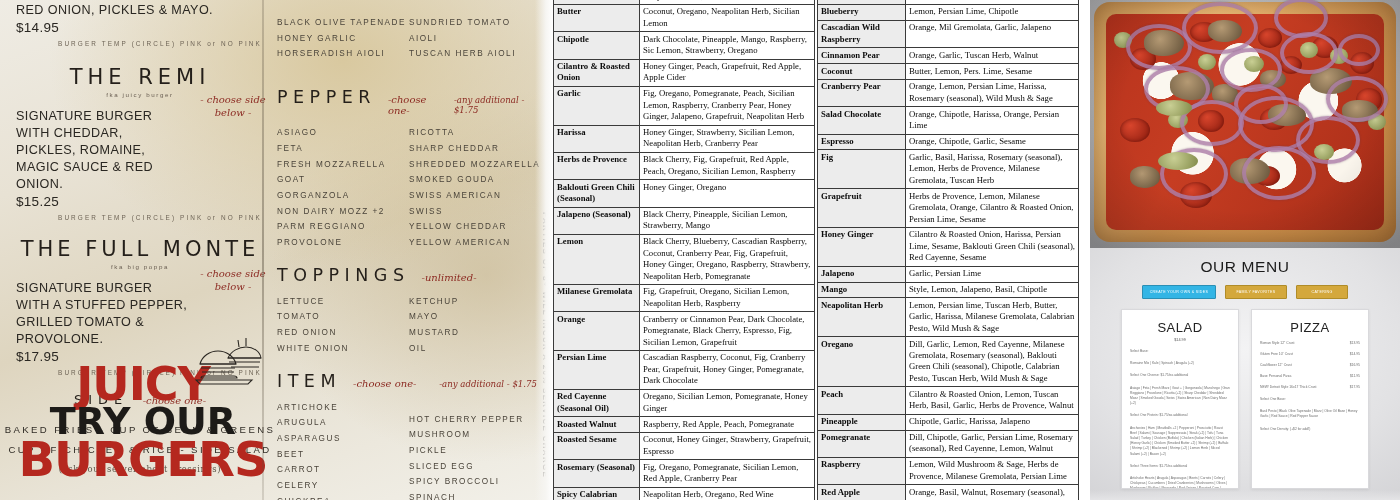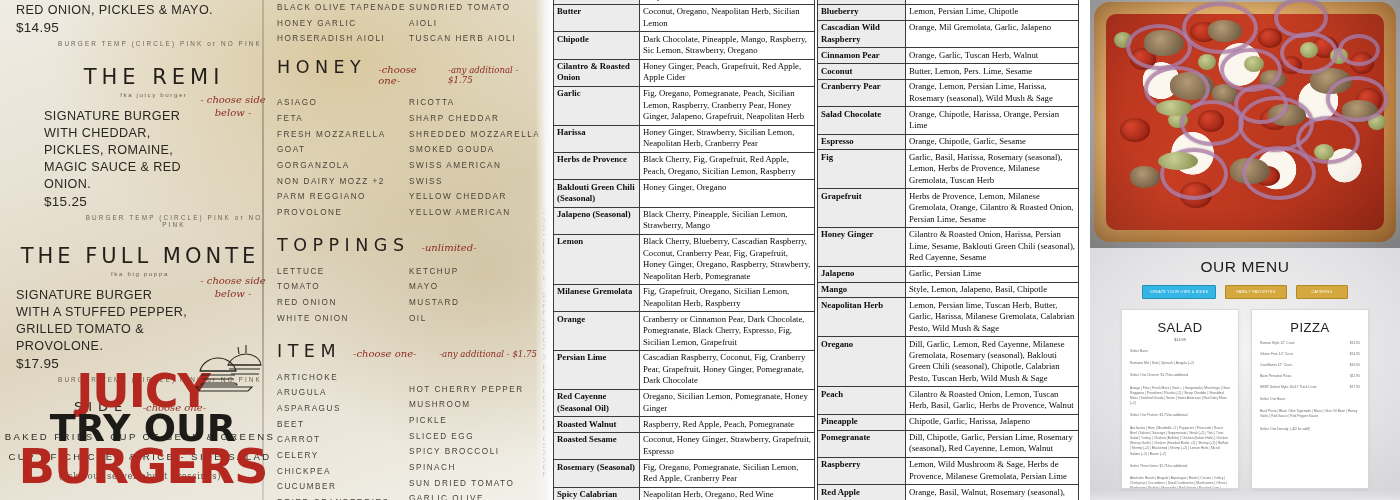--- a/index.html
+++ b/index.html
@@ -135,21 +135,21 @@
 
   <div class="menu-photo">
 
     <div class="mp-col mp-left">
       <div class="burger-cont" style="padding-top:2px;">
         <div class="b-desc">RED ONION, PICKLES &amp; MAYO.</div>
         <div class="b-price">$14.95</div>
         <div class="b-temp">BURGER TEMP (CIRCLE)  PINK  or  NO PINK</div>
       </div>
 
-      <div class="burger-cont" style="margin-top:18px; position:relative;margin-left:28px;">
+      <div class="burger-cont" style="margin-top:18px; position:relative;">
         <div class="b-title">THE REMI</div>
         <div class="b-sub">fka  juicy burger</div>
         <div class="b-desc" style="margin-top:10px; width:150px;">SIGNATURE BURGER WITH CHEDDAR, PICKLES, ROMAINE, MAGIC SAUCE &amp; RED ONION.</div>
         <div class="b-price">$15.25</div>
         <div class="b-temp">BURGER TEMP (CIRCLE)  PINK  or  NO PINK</div>
         <div class="choose-note" style="right:6px; top:28px; width:82px;">- choose side below -</div>
       </div>
 
       <div class="burger-cont" style="margin-top:16px; position:relative;">
         <div class="b-title" style="letter-spacing:4px;">THE FULL MONTE</div>
@@ -184,35 +184,35 @@
           <path d="M40 24h33M41 28h31M43 33h28"></path>
           <path d="M8 46h56l-4 4H12z"></path>
           <path d="M50 6l1 7M58 4l0 8"></path>
         </g>
       </svg>
     </div>
 
     <div class="vdiv" style="left:262px;"></div>
 
     <div class="mp-col mp-right">
-      <div style="display:flex; padding:0 12px;">
+      <div style="display:flex; padding:15px 12px;">
         <ul class="aioli" style="flex:1;">
           <li>BLACK OLIVE TAPENADE</li>
           <li>HONEY GARLIC</li>
           <li>HORSERADISH AIOLI</li>
         </ul>
         <ul class="aioli" style="flex:1;">
           <li>SUNDRIED TOMATO AIOLI</li>
           <li>TUSCAN HERB AIOLI</li>
         </ul>
       </div>
 
       <div style="padding:0 12px; margin-top:10px;">
         <div class="sec-head">
-          <span class="sec-name">HONEY</span>
+          <span class="sec-name">PEPPER</span>
           <span class="sec-note">-choose one-</span>
           <span class="sec-note2">-any additional - $1.75</span>
         </div>
         <div class="opt-cols">
           <ul>
             <li>ASIAGO</li>
             <li>FETA</li>
             <li>FRESH MOZZARELLA</li>
             <li>GOAT</li>
             <li>GORGANZOLA</li>

